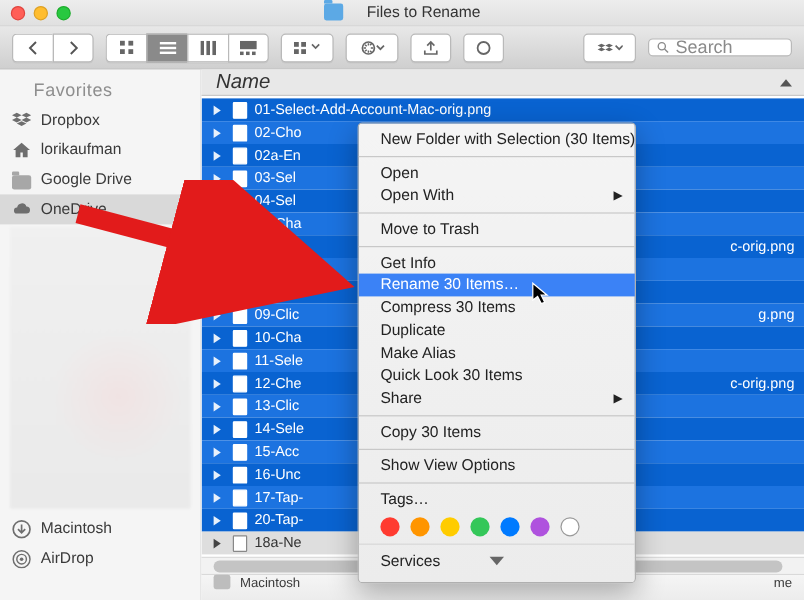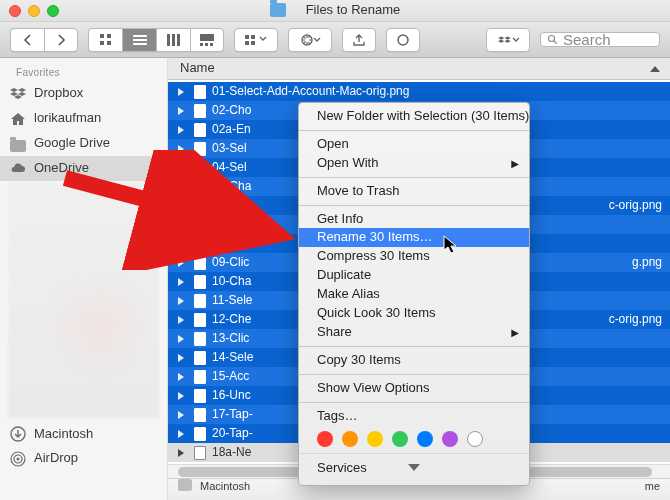--- a/index.html
+++ b/index.html
@@ -77,39 +77,39 @@
     display:flex;align-items:center;padding:0 6px;gap:4px;color:#8a8a8a;
   }
   .search svg{width:12px;height:12px;}
 
   
   .split{display:flex;height:calc(500px - 22px - 36px);}
   .sidebar{
     width:168px;background:var(--sidebar);border-right:1px solid var(--sidebar-border);
     padding:6px 0 0 0;overflow:hidden;
   }
-  .sb-h{font-size:10px;color:#8e8e8e;letter-spacing:.03em;padding:2px 16px;text-transform:none;}
+  .sb-h{font-size:15px;color:#8e8e8e;letter-spacing:.03em;padding:2px 28px;text-transform:none;}
   .sb-item{
     display:flex;align-items:flex-end;gap:8px;padding:4px 10px;color:#3a3a3a;cursor:default;
   }
   .sb-item.sel{background:#d9d9d9;}
   .sb-ico{width:16px;height:16px;display:flex;align-items:center;justify-content:center;color:#6e6e6e;}
   .sb-ico .folder{width:16px;height:12px;background:#a7a7a7;border-radius:2px;position:relative;top:2px;}
   .sb-ico .folder::before{content:"";position:absolute;top:-3px;left:0;width:6px;height:3px;background:#a7a7a7;border-radius:1px 1px 0 0;}
   .sb-blur{height:235px;margin:2px 8px 4px 8px;border-radius:2px;
     background:radial-gradient(80px 80px at 60% 60%,rgba(255,200,200,.25),rgba(0,0,0,0) 70%),
     linear-gradient(to bottom,#f0f0f0,#eaeaea);
     filter:blur(1px);
   }
 
   .content{flex:1;display:flex;flex-direction:column;position:relative;background:#fff;}
   .col-header{
     height:22px;background:var(--header-bar);border-bottom:1px solid #c8c8c8;
     display:flex;align-items:center;justify-content:space-between;padding:0 10px 0 12px;
-    font-size:13px;color:#333;
+    font-size:17px;color:#333;font-style:italic;
   }
   .caret-up{width:0;height:0;border-left:5px solid transparent;border-right:5px solid transparent;border-bottom:6px solid #555;}
 
   .filelist{flex:1;overflow:hidden;position:relative;background:#fff;padding:2px 0;}
   .row{display:flex;align-items:center;height:19px;padding:0 6px 0 26px;color:#fff;position:relative;white-space:nowrap;overflow:hidden;font-size:12px;}
   .row .doc-ic{width:12px;height:14px;margin-right:6px;background:#fff;border:1px solid #fff;border-radius:1px;box-shadow:inset -3px 0 0 #fff, inset 0 3px 0 #fff;}
   .tri{position:absolute;left:10px;top:6px;width:0;height:0;border-top:4px solid transparent;border-bottom:4px solid transparent;border-left:6px solid currentColor;opacity:.9;}
   .row.light{background:var(--sel-row2);}
   .row.dark{background:var(--sel-row);}
   .row.last{background:#dedede;color:#333;}

